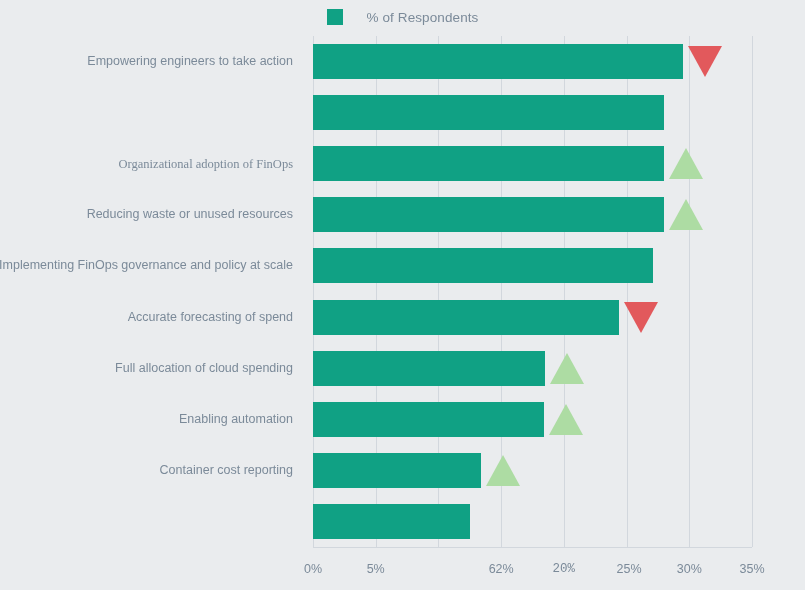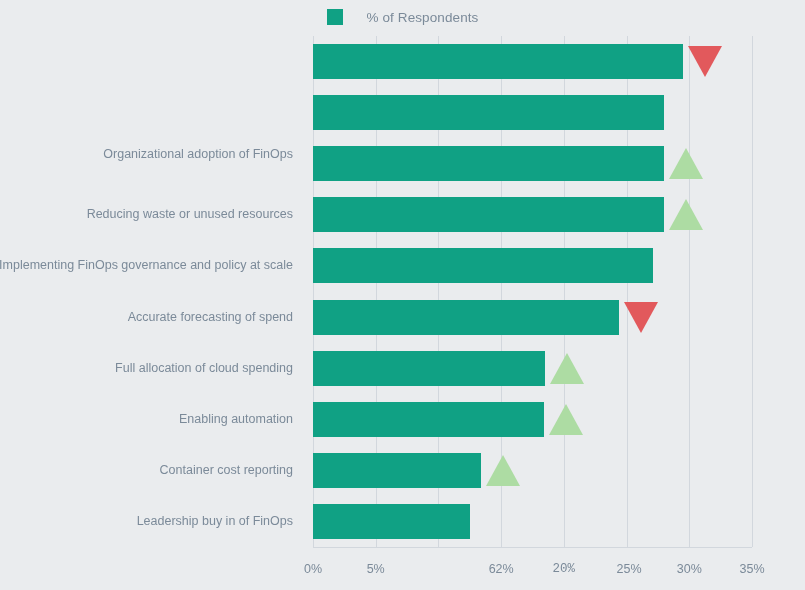--- a/index.html
+++ b/index.html
@@ -155,28 +155,28 @@
 <div class="chart-root">
 
   <div class="legend">
     <div class="legend-item">
       <span class="legend-swatch"></span>
       <span class="legend-label">% of Respondents</span>
     </div>
   </div>
 
   <div class="cat-labels">
-      <div class="cat-label" style="top: 101px;">Organizational adoption of FinOps</div>
+      <div class="cat-label" style="top: 8.05px;">Empowering engineers to take action</div>
+      <div class="cat-label" style="top: 111px; font-family: Liberation Serif, serif;">Organizational adoption of FinOps</div>
       <div class="cat-label" style="top: 161.35px;">Reducing waste or unused resources</div>
       <div class="cat-label" style="top: 212.45px;">Implementing FinOps governance and policy at scale</div>
       <div class="cat-label" style="top: 263.55px;">Accurate forecasting of spend</div>
       <div class="cat-label" style="top: 314.65px; margin-left: 20px;">Full allocation of cloud spending</div>
       <div class="cat-label" style="top: 416.85px;">Container cost reporting</div>
       <div class="cat-label" style="top: 365.75px;">Enabling automation</div>
-      <div class="cat-label" style="top: 467.95px;">Leadership buy in of FinOps</div>
     </div>
 
   <div class="plot">
     <div class="gridlines">
         <div class="gridline" style="left: 0px;"></div>
         <div class="gridline" style="left: 62.7143px;"></div>
         <div class="gridline" style="left: 125.429px;"></div>
         <div class="gridline" style="left: 188.143px;"></div>
         <div class="gridline" style="left: 250.857px;"></div>
         <div class="gridline" style="left: 313.571px;"></div>

